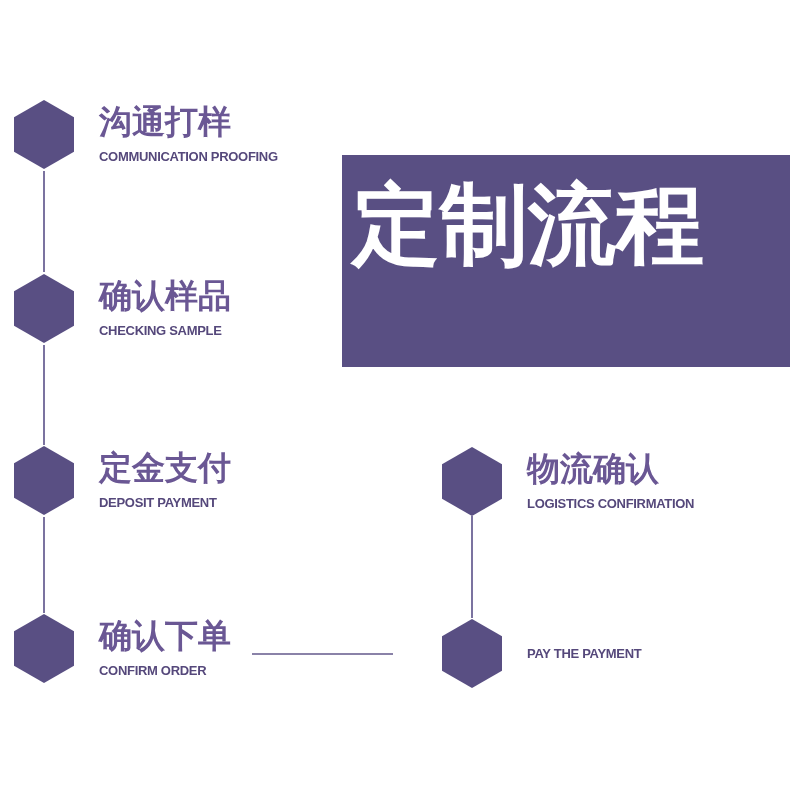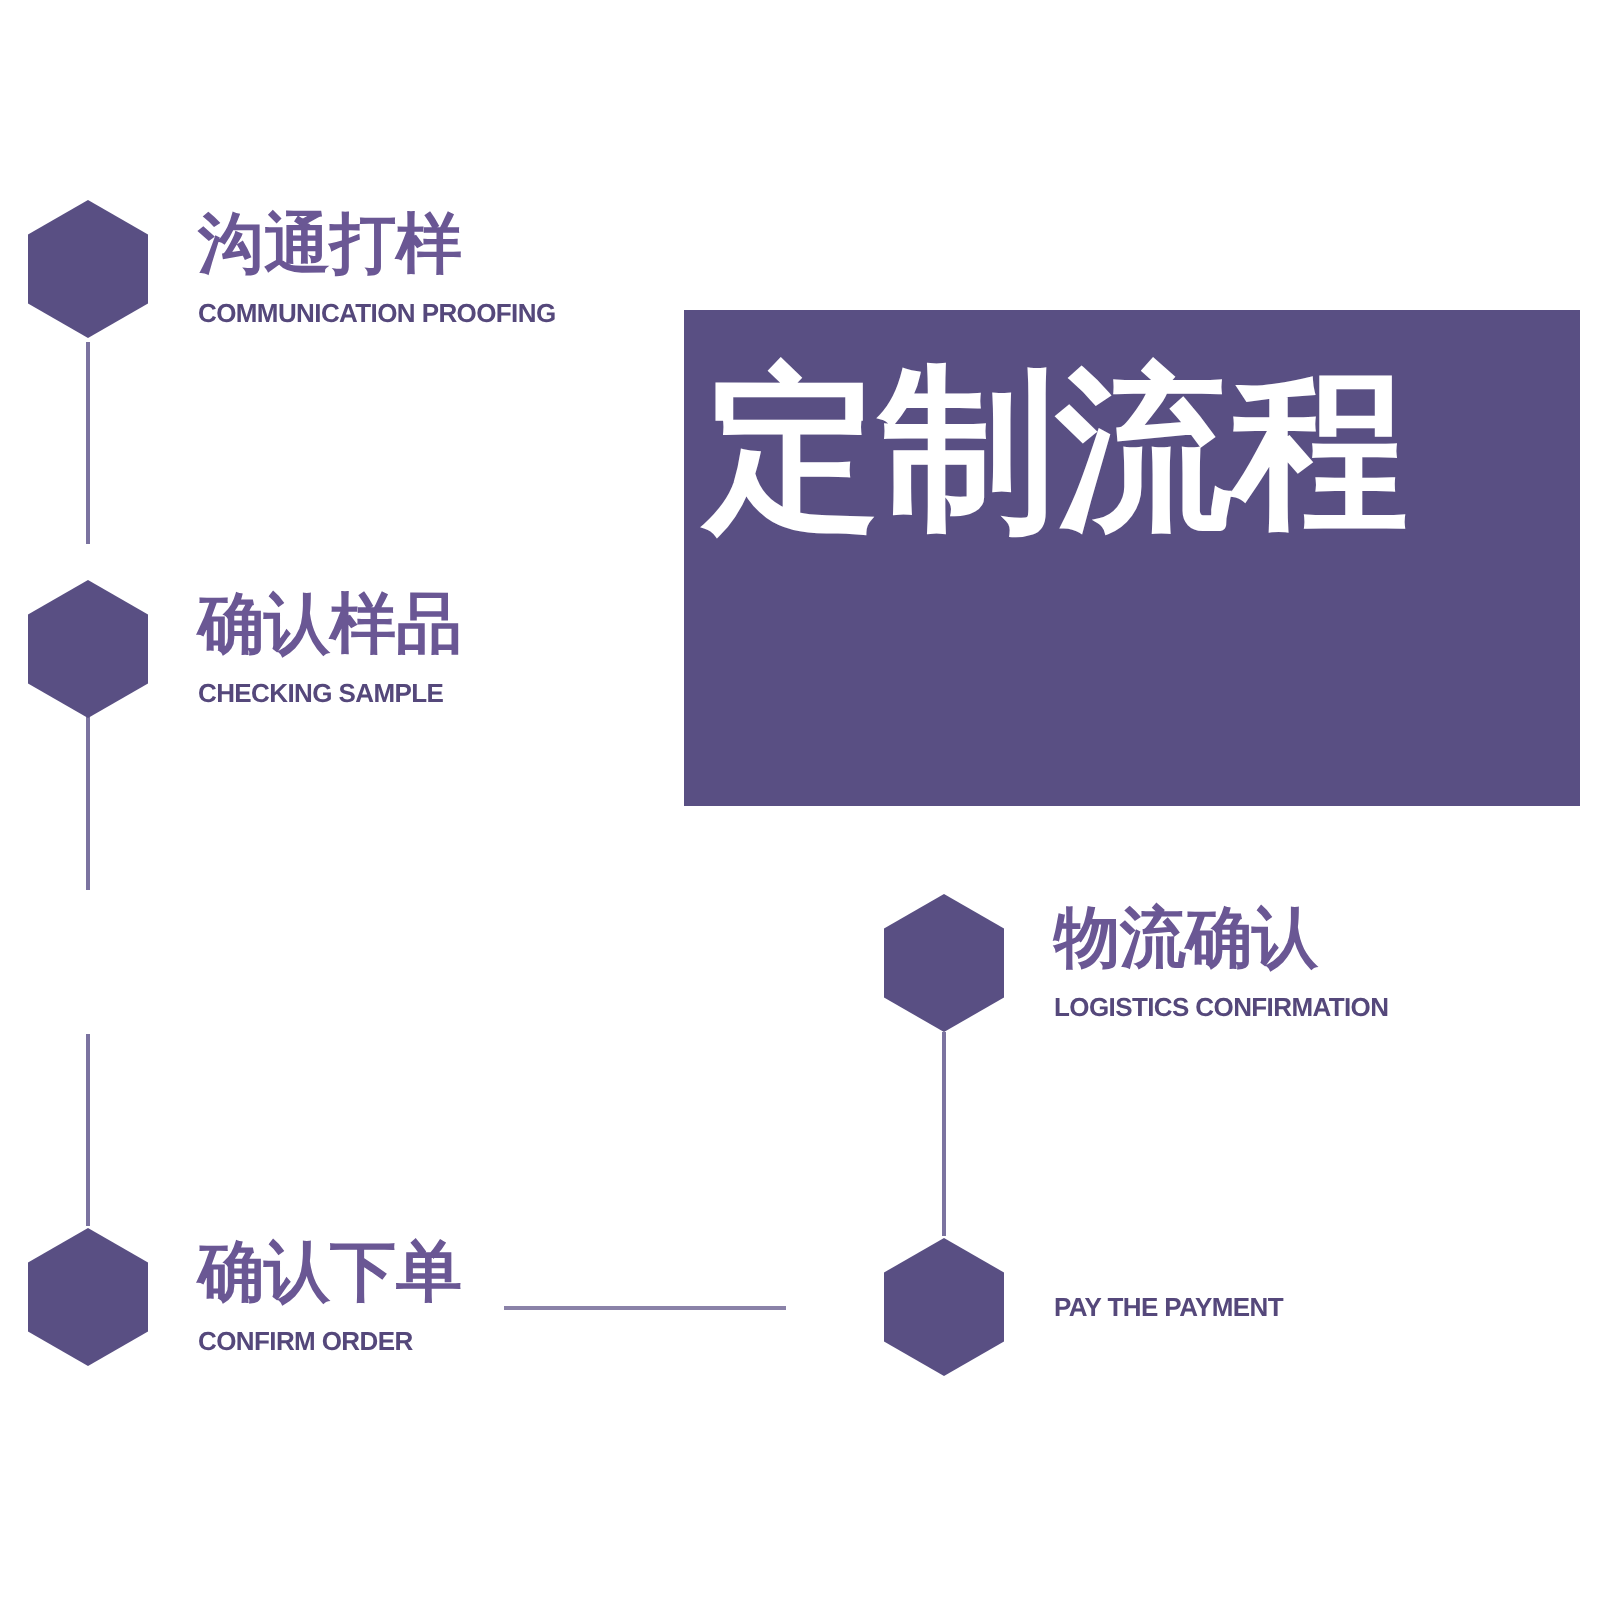--- a/index.html
+++ b/index.html
@@ -3,21 +3,21 @@
 <meta charset="utf-8">
 <style>
   html,body{margin:0;padding:0;background:#fff;}
   .canvas{
     position:relative;width:800px;height:800px;overflow:hidden;
     background:var(--background,#fff);
     font-family:"Liberation Sans", sans-serif;
   }
   
   .banner{
-    position:absolute;left:342px;top:155px;width:448px;height:248px;
+    position:absolute;left:342px;top:155px;width:448px;height:212px;
     background:var(--purple,#594f83);
   }
   .banner-text{
     color:var(--banner_text,#fff);
     font-size:88px;font-weight:900;line-height:1;
     padding:26px 0 0 10px;letter-spacing:0px;white-space:nowrap;
   }
   
   .hex{
     width:60px;height:69px;flex:0 0 60px;
@@ -59,28 +59,35 @@
   <div class="hline" style="left:252px;top:653px;width:141px"></div>
 
   <div class="step" style="left:14px;top:100px">
     <div class="hex"></div>
     <div class="labels">
       <div class="zh">沟通打样</div>
       <div class="en">COMMUNICATION PROOFING</div>
     </div>
   </div>
 
-  <div class="step" style="left:14px;top:290px">
+  <div class="step" style="left:14px;top:274px">
     <div class="hex"></div>
     <div class="labels">
       <div class="zh">确认样品</div>
       <div class="en">CHECKING SAMPLE</div>
     </div>
   </div>
 
+  <div class="step" style="left:14px;top:446px">
+    <div class="hex"></div>
+    <div class="labels">
+      <div class="zh">定金支付</div>
+      <div class="en">DEPOSIT PAYMENT</div>
+    </div>
+  </div>
 
   <div class="step" style="left:14px;top:614px">
     <div class="hex"></div>
     <div class="labels">
       <div class="zh">确认下单</div>
       <div class="en">CONFIRM ORDER</div>
     </div>
   </div>
 
   <div class="step" style="left:442px;top:447px">

